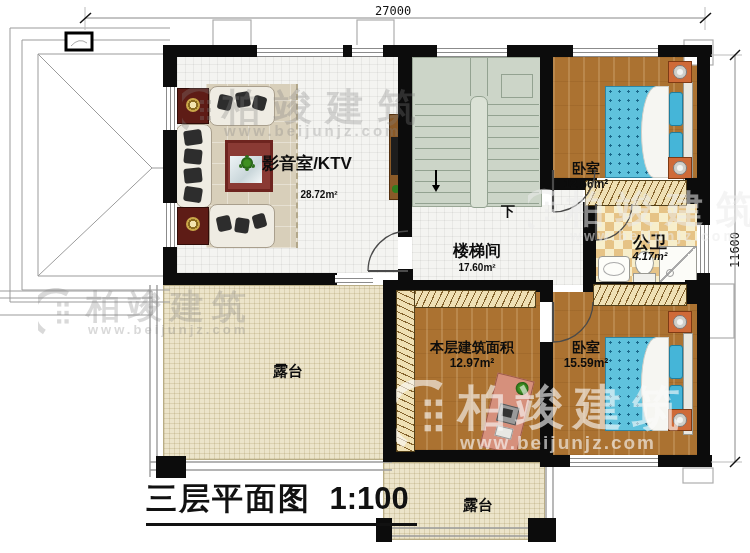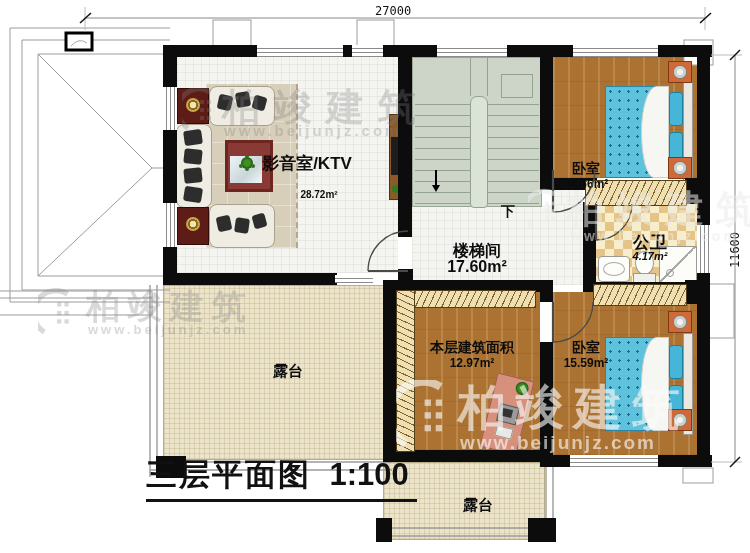--- a/index.html
+++ b/index.html
@@ -257,21 +257,21 @@
       <path d="M553,212 A42,42 0 0 0 595,170"></path>
         <path d="M553,170 V212" stroke-width="2.2"></path>
       <path d="M553,342 A40,40 0 0 0 593,302"></path>
         <path d="M553,302 V342" stroke-width="2.2"></path>
     </g>
   </svg>
 
   <div class="label" style="left:307px;top:163px;font-size:17px;">影音室/KTV</div>
   <div class="label" style="left:319px;top:194px;font-size:10px;">28.72m²</div>
   <div class="label" style="left:477px;top:251px;font-size:16px;">楼梯间</div>
-  <div class="label" style="left:477px;top:267px;font-size:16px;">17.60m²</div>
+  <div class="label" style="left:477px;top:267px;font-size:10px;">17.60m²</div>
   <div class="label" style="left:508px;top:212px;font-size:14px;">下</div>
   <div class="label" style="left:586px;top:169px;font-size:14px;">卧室</div>
   <div class="label" style="left:586px;top:184px;font-size:12px;">12.66m²</div>
   <div class="label" style="left:650px;top:242px;font-size:17px;">公卫</div>
   <div class="label" style="left:650px;top:256px;font-size:11px;font-style:italic;">4.17m²</div>
   <div class="label" style="left:472px;top:348px;font-size:14px;">本层建筑面积</div>
   <div class="label" style="left:472px;top:363px;font-size:12px;">12.97m²</div>
   <div class="label" style="left:586px;top:348px;font-size:14px;">卧室</div>
   <div class="label" style="left:586px;top:363px;font-size:12px;">15.59m²</div>
   <div class="label" style="left:288px;top:371px;font-size:15px;">露台</div>
@@ -342,20 +342,20 @@
             <rect x="25" y="20" width="4" height="4"></rect>
             <rect x="18" y="28" width="4" height="4"></rect>
             <rect x="25" y="28" width="4" height="4"></rect>
           </g>
         </svg>
     </div>
     <div class="brand abs" style="left:62px;top:0;font-size:48px;letter-spacing:10px;">柏竣建筑</div>
     <div class="url abs" style="left:64px;top:56px;font-size:19px;letter-spacing:2px;">www.beijunjz.com</div>
   </div>
 
-  <div class="abs" style="left:146px;top:454px;z-index:6;">
+  <div class="abs" style="left:146px;top:478px;z-index:6;">
     <div style="display:inline-block;border-bottom:3px solid #111;padding:0 8px 3px 0;">
       <span style="font-size:31px;font-weight:bold;letter-spacing:2px;color:#111;">三层平面图</span>
       <span style="font-size:31px;font-weight:bold;color:#111;margin-left:14px;">1:100</span>
     </div>
   </div>
 
 </div>
 
 </body></html>

